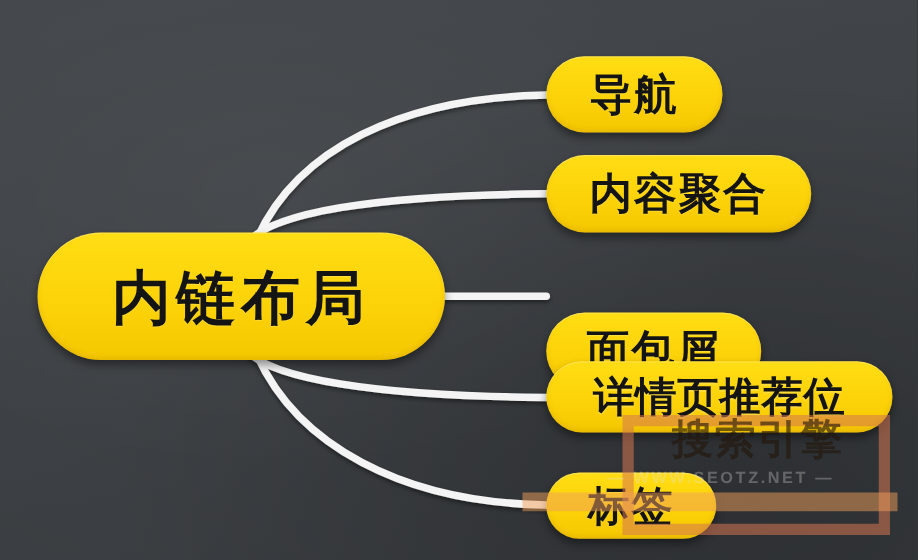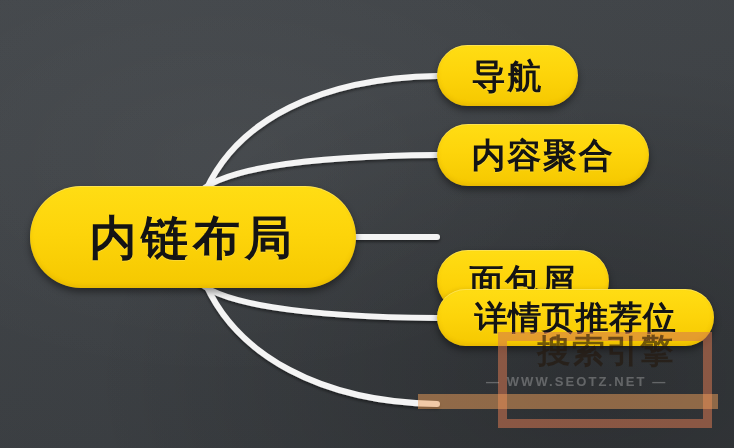--- a/index.html
+++ b/index.html
@@ -168,20 +168,23 @@
   </div>
 
   <div class="node branch" id="node-2">
     <span class="node-label">面包屑</span>
   </div>
 
   <div class="node branch" id="node-3">
     <span class="node-label">详情页推荐位</span>
   </div>
 
+  <div class="node branch" id="node-4">
+    <span class="node-label">标签</span>
+  </div>
 
   <div id="watermark">
     <div id="wm-frame"></div>
     <div id="wm-bar"></div>
     <div id="wm-title">搜索引擎</div>
     <div id="wm-url">— WWW.SEOTZ.NET —</div>
   </div>
 
 </div>
 

